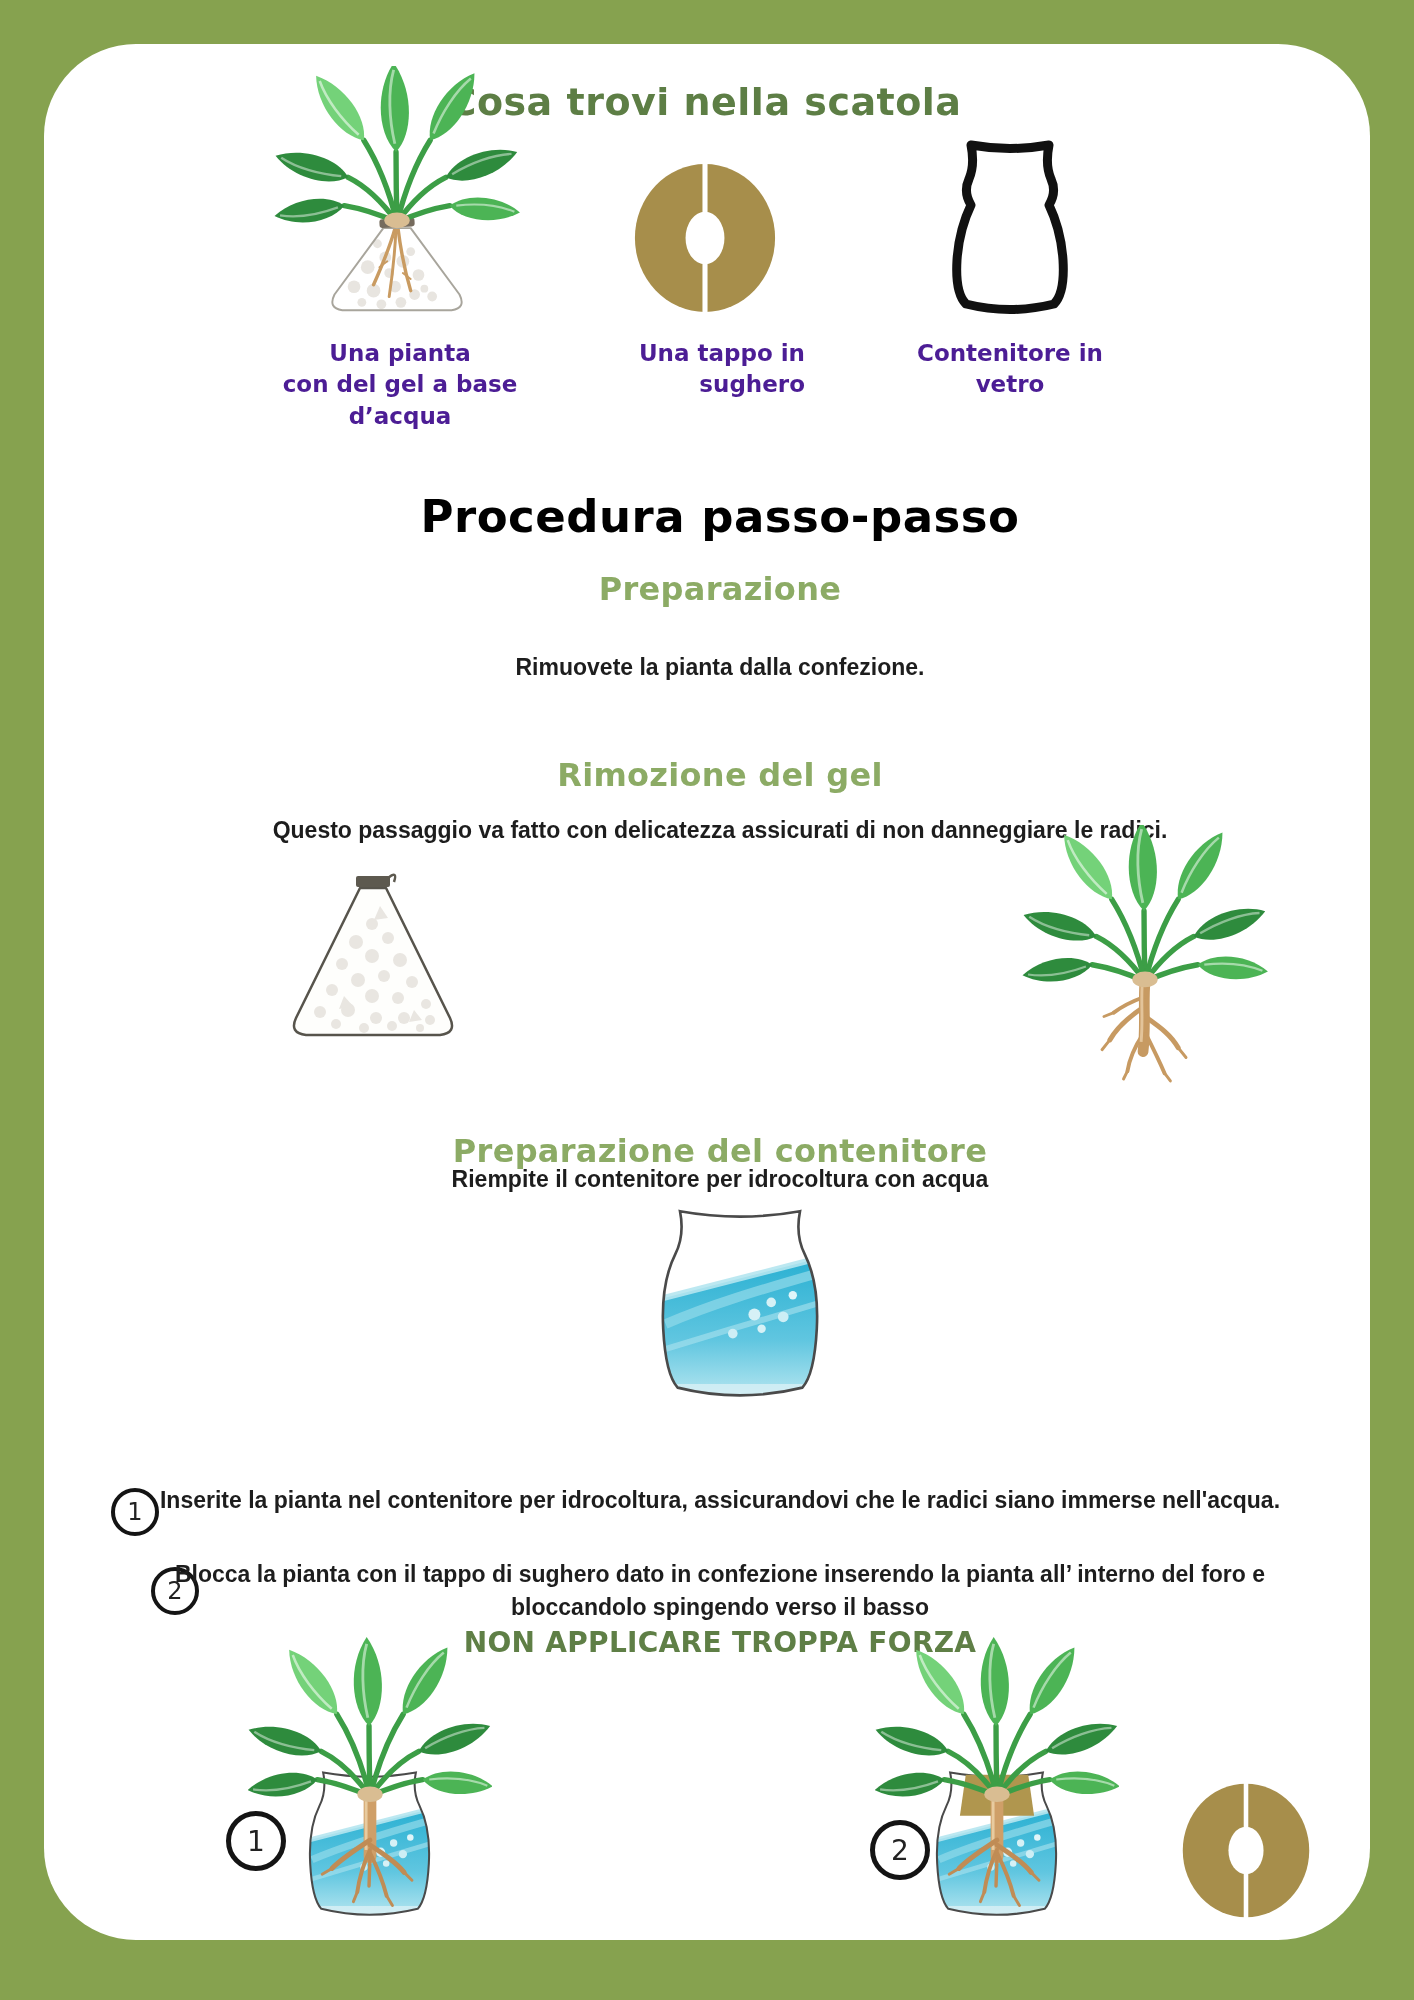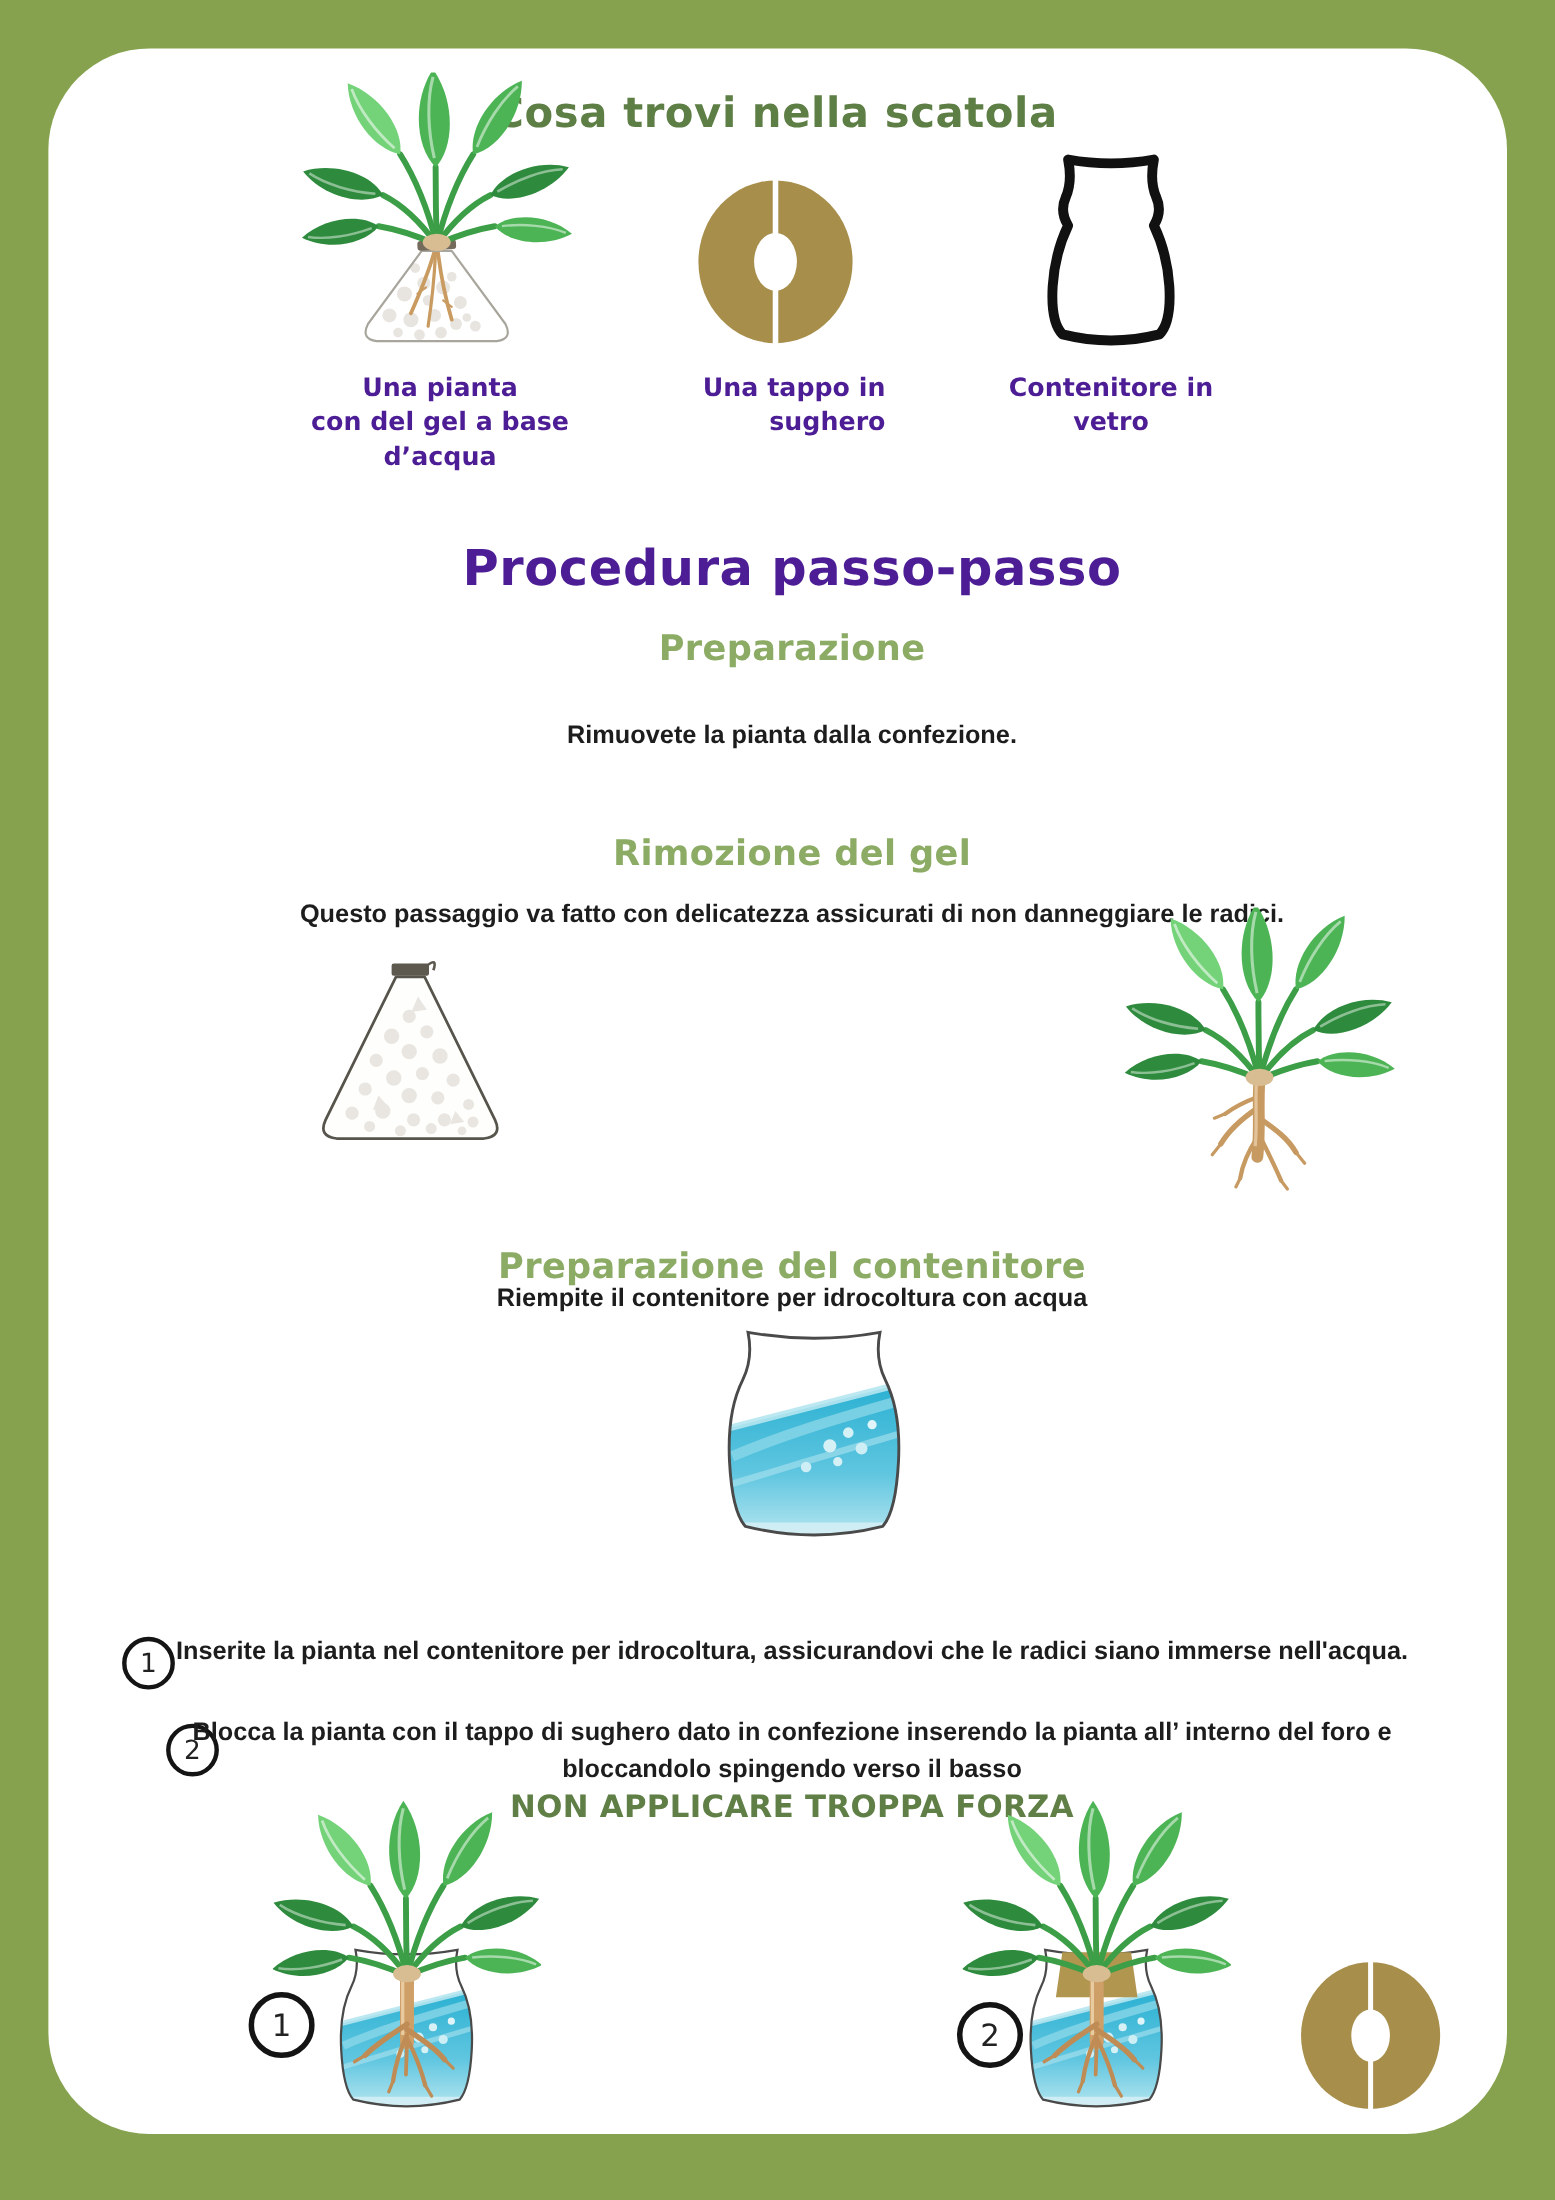--- a/index.html
+++ b/index.html
@@ -3,21 +3,21 @@
 <meta charset="utf-8">
 <style>
   html,body{margin:0;padding:0;background:#666;}
   #canvas{position:relative;width:1414px;height:2000px;background:#86a24f;overflow:hidden;
           font-family:"Liberation Sans",sans-serif;}
   .sheet{position:absolute;left:44px;top:44px;width:1326px;height:1896px;background:#ffffff;border-radius:92px;}
   .b{position:absolute;}
   .ctr{text-align:center;}
   .disp{font-family:"DejaVu Sans",sans-serif;font-weight:bold;margin-top:38px;}
   .title{font-size:38px;color:#5d7e45;letter-spacing:0.5px;}
-  .h1{font-size:45px;color:#4c1d95;letter-spacing:0.5px;}
+  .h1{font-size:45px;color:#000000;letter-spacing:0.5px;}
   .h2{font-size:32px;color:#8cab65;letter-spacing:0.3px;}
   .body-t{font-size:23px;font-weight:bold;color:#1d1d1d;line-height:1.45;}
   .label-t{font-size:23px;font-weight:bold;color:#4c1d95;line-height:1.36;white-space:pre-line;
            font-family:"DejaVu Sans",sans-serif;}
   .warn{font-size:28px;font-weight:bold;color:#5f7f46;letter-spacing:0.3px;font-family:"DejaVu Sans",sans-serif;}
   .badge{position:absolute;border-radius:50%;border:4.5px solid #141414;background:#fff;
          display:flex;align-items:center;justify-content:center;color:#222;
          font-family:"DejaVu Sans",sans-serif;font-weight:normal;}
   .badge-sm{width:40px;height:40px;font-size:24px;}
   .badge-lg{width:50px;height:50px;font-size:28px;border-width:5.5px;}

